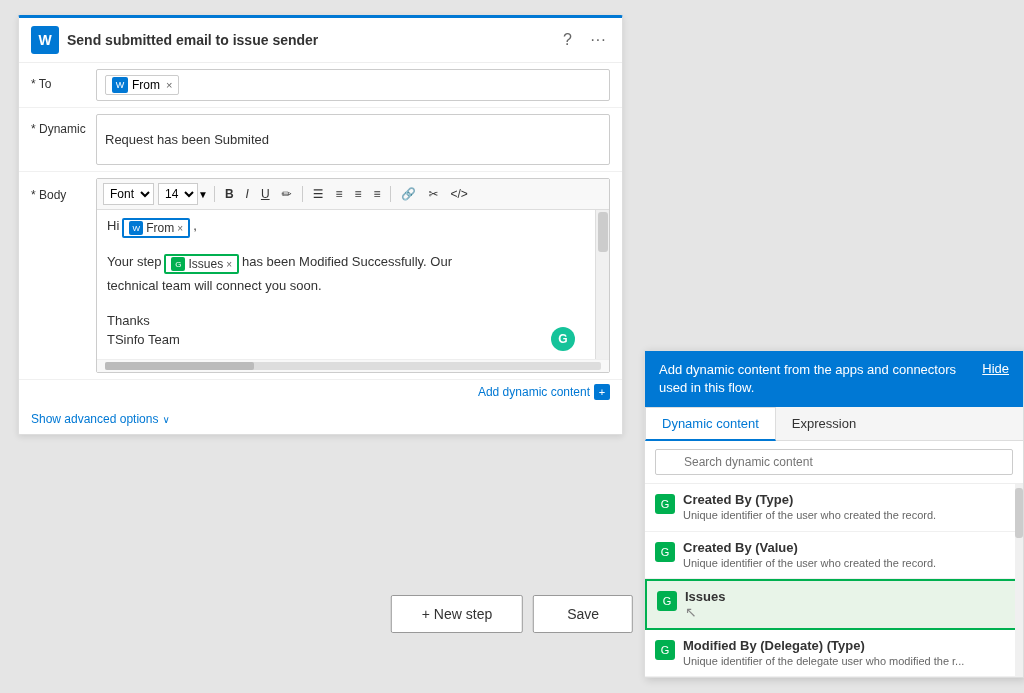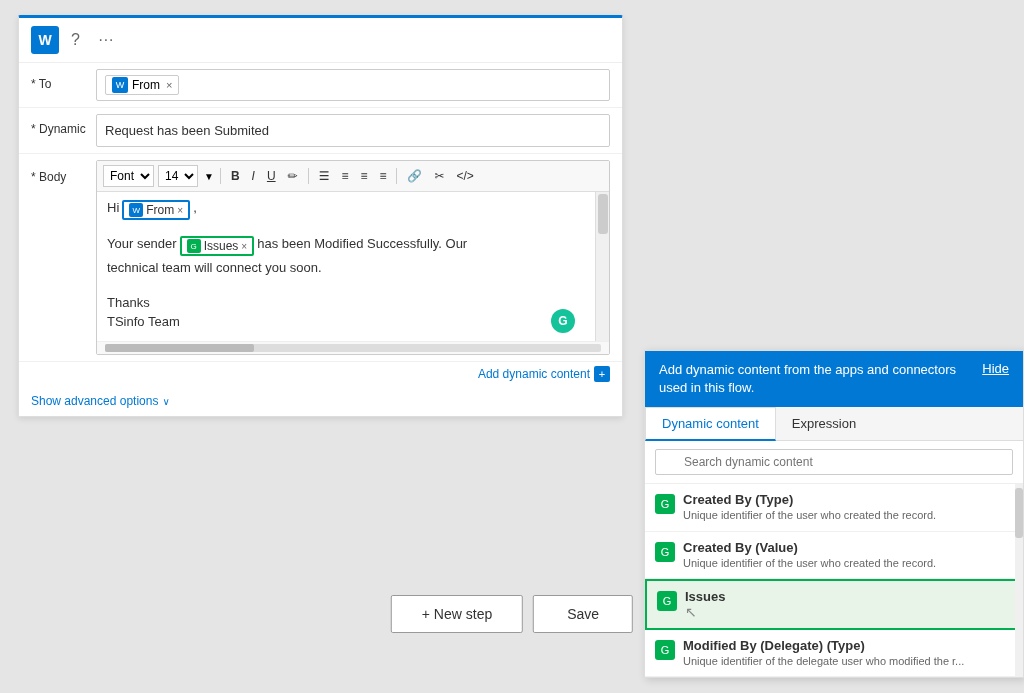--- a/index.html
+++ b/index.html
@@ -135,21 +135,21 @@
       color: #666;
       font-size: 11px;
       margin-left: 2px;
     }
 
     
     .text-input {
       width: 100%;
       border: 1px solid #ccc;
       border-radius: 2px;
-      padding: 8px 8px;
+      padding: 17px 8px;
       font-size: 13px;
       color: #333;
       outline: none;
     }
 
     
     .body-editor {
       border: 1px solid #ccc;
       border-radius: 2px;
       width: 100%;
@@ -502,20 +502,21 @@
   </style>
 </head>
 <body>
 
 <div class="page-wrapper">
 
   <div class="main-card">
 
     <div class="card-header">
       <div class="card-header-icon">W</div>
+      <div class="card-header-title">Send submitted email to issue sender</div>
       <div class="card-header-actions">
         <button class="header-btn">?</button>
         <button class="header-btn">···</button>
       </div>
     </div>
 
     <div class="form-row">
       <div class="field-label">* To</div>
       <div class="field-content">
         <div class="tag-input">
@@ -537,21 +538,21 @@
 
     <div class="form-row" style="align-items: flex-start;">
       <div class="field-label" style="padding-top: 10px;">* Body</div>
       <div class="field-content">
         <div class="body-editor">
 
           <div class="toolbar">
             <select class="toolbar-select">
               <option>Font</option>
             </select>
-            <span style="display:flex;align-items:center;gap:6px;">
+            <span style="display:flex;align-items:center;gap:0;">
               <select class="toolbar-select">
                 <option>14</option>
               </select>
               <span style="font-size:10px;">▼</span>
             </span>
             <div class="toolbar-separator"></div>
             <button class="toolbar-btn" style="font-weight:bold;">B</button>
             <button class="toolbar-btn" style="font-style:italic;">I</button>
             <button class="toolbar-btn" style="text-decoration:underline;">U</button>
             <button class="toolbar-btn">✏</button>
@@ -576,21 +577,21 @@
                     <span class="inline-tag-icon" style="background:#0078d4;">W</span>
                     <span>From</span>
                     <span class="inline-tag-remove">×</span>
                   </span>
                   <span> ,</span>
                 </div>
 
                 <div class="editor-line" style="height:8px;"></div>
 
                 <div class="editor-line">
-                  <span>Your sender</span>
+                  <span>Your step</span>
                   <span class="inline-tag" style="border-color:#00b050; border-width:2px;">
                     <span class="inline-tag-icon" style="background:#00b050;">G</span>
                     <span>Issues</span>
                     <span class="inline-tag-remove">×</span>
                   </span>
                   <span>has been Modified Successfully. Our</span>
                 </div>
                 <div class="editor-line">
                   <span>technical team will connect you soon.</span>
                 </div>

